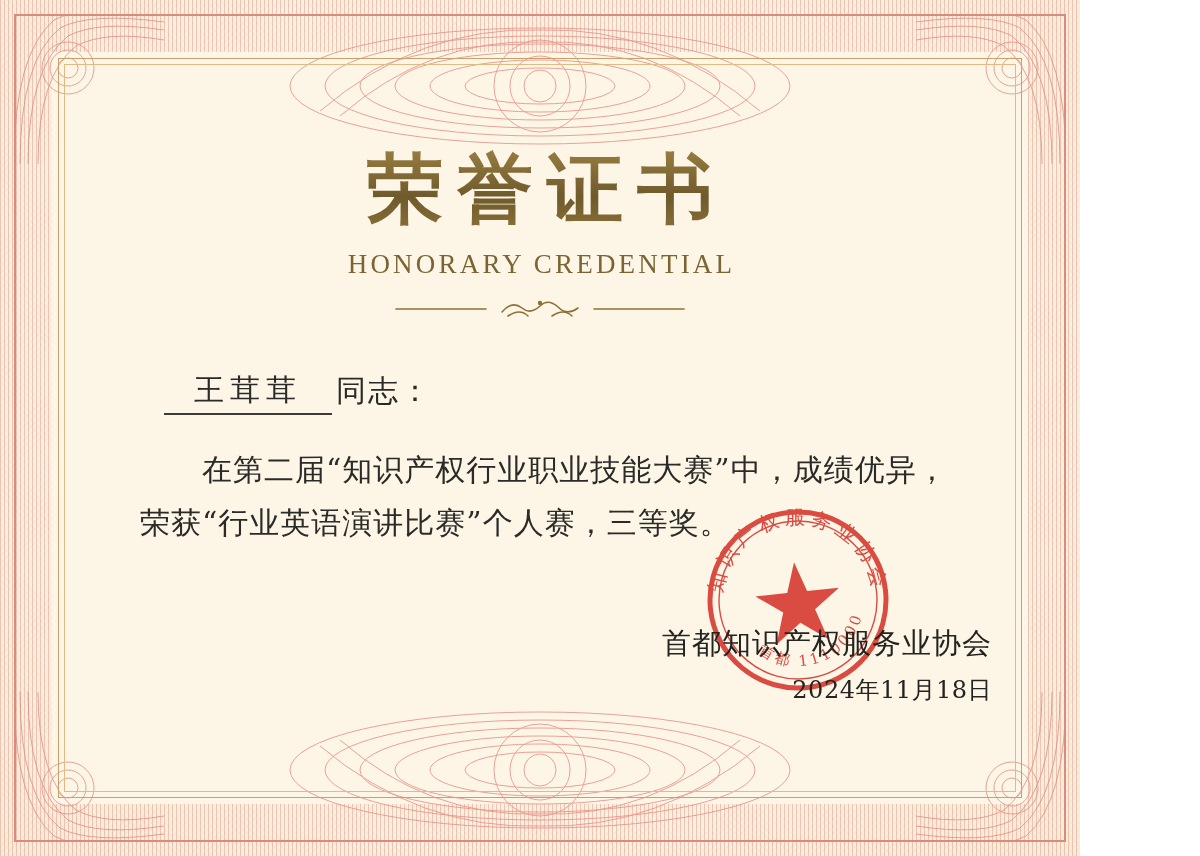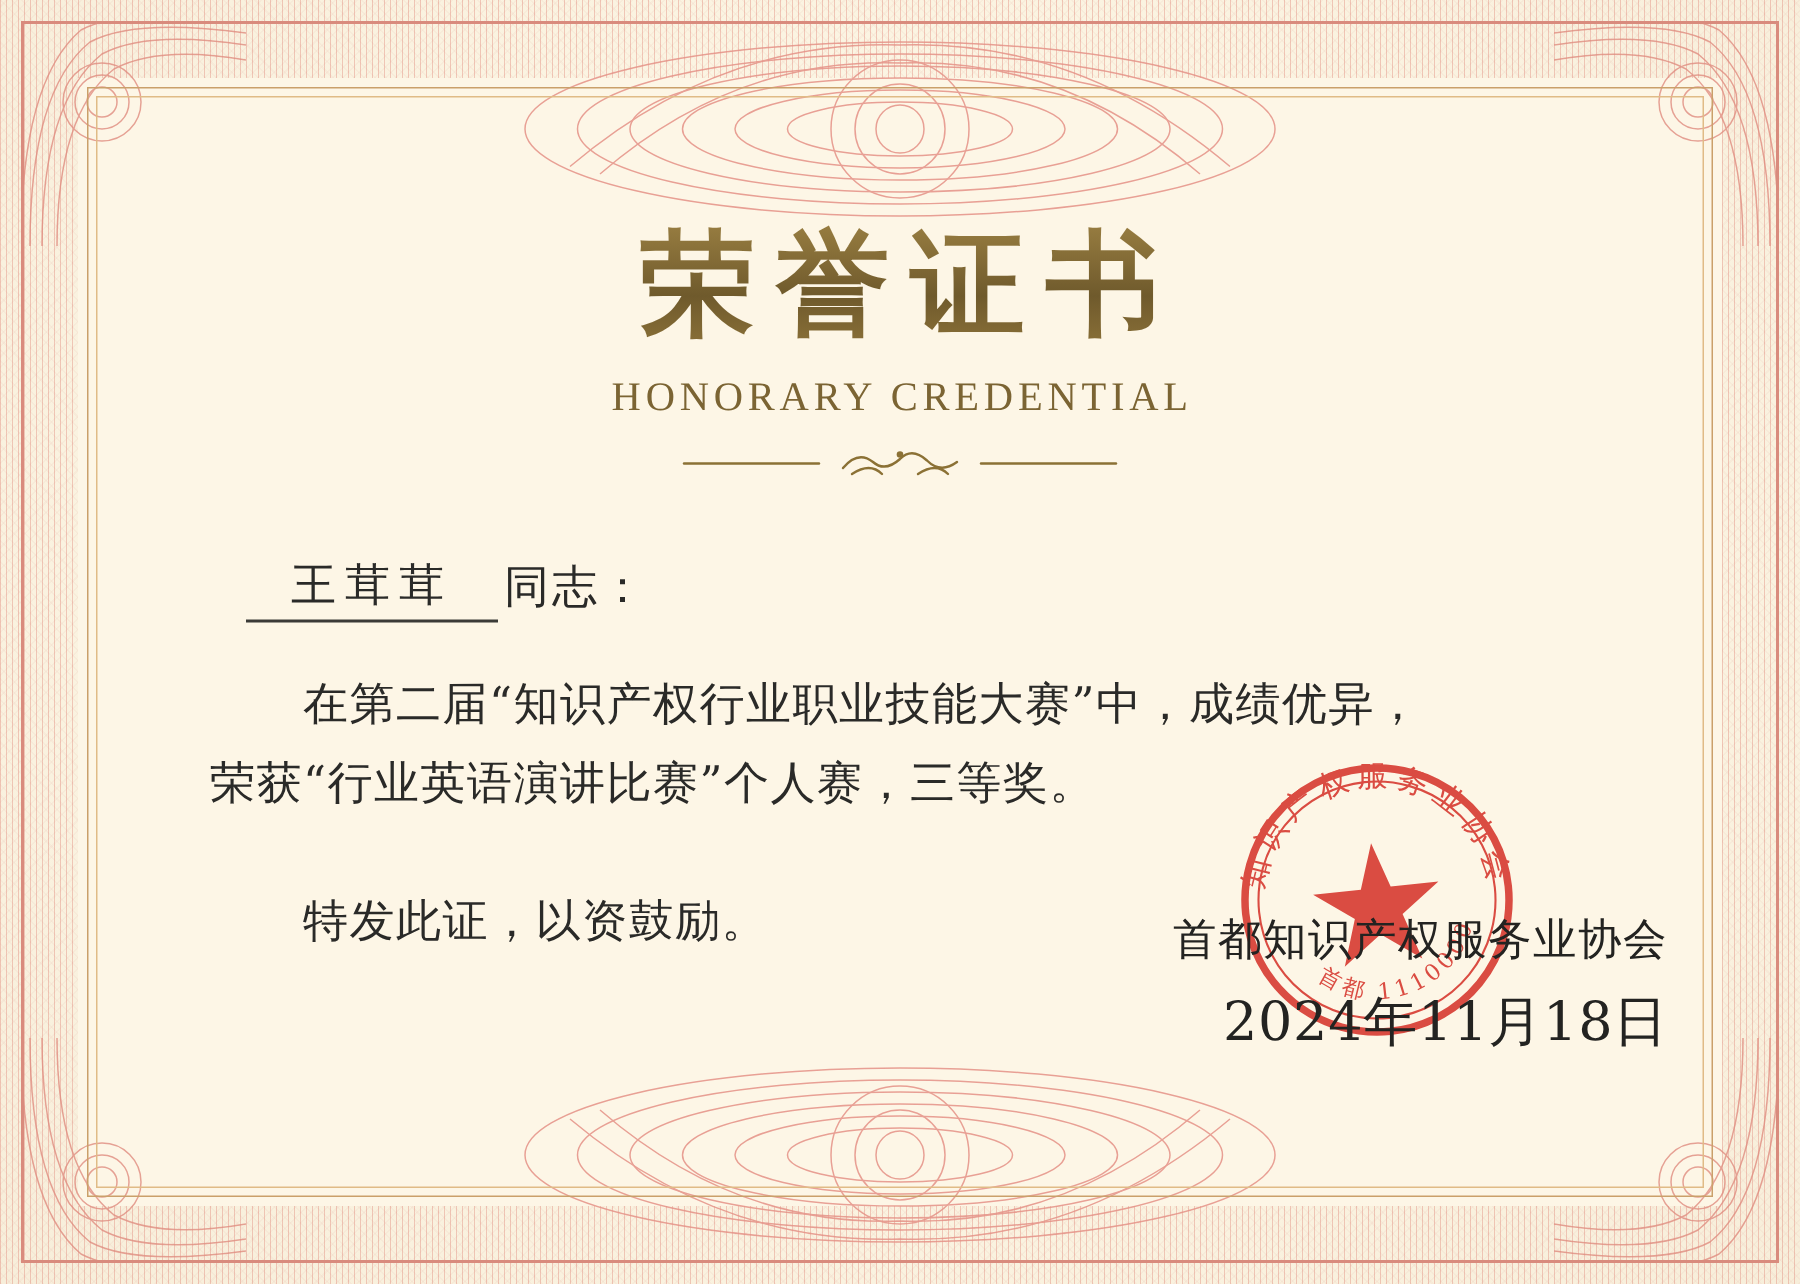--- a/index.html
+++ b/index.html
@@ -6,21 +6,21 @@
     margin: 0;
     padding: 0;
     background: #ffffff;
   }
   body {
     font-family: "Liberation Serif", serif;
   }
 
   .certificate {
     position: relative;
-    width: 1200px;
+    width: 1080px;
     height: 856px;
     overflow: hidden;
     background: #e5e5e5;
   }
 
   
   .bg-paper {
     position: absolute;
     inset: 0;
     background:
@@ -199,21 +199,21 @@
     bottom: 72px;
     text-align: right;
     font-family: "DejaVu Serif", serif;
     color: #232321;
   }
   .sig-org {
     font-size: 29px;
     letter-spacing: 1px;
   }
   .sig-date {
-    font-size: 36px;
+    font-size: 24px;
     margin-top: 10px;
     letter-spacing: 0.5px;
   }
 
   
   .seal {
     position: absolute;
     right: 104px;
     bottom: 78px;
     width: 200px;
@@ -344,21 +344,20 @@
     <div class="body-block">
 
       <div class="salutation">
         <span class="name-blank">王茸茸</span>
         <span class="salutation-tail">同志：</span>
       </div>
 
       <div class="para indent">在第二届“知识产权行业职业技能大赛”中，成绩优异，</div>
       <div class="para" style="margin-top:-6px;">荣获“行业英语演讲比赛”个人赛，三等奖。</div>
 
-      <div class="para2">特发此证，以资鼓励。</div>
 
     </div>
 
     <svg class="seal" viewBox="0 0 200 200">
       <defs>
         <path id="sealArcTop" d="M 24 100 A 76 76 0 0 1 176 100"></path>
         <path id="sealArcBottom" d="M 34 100 A 66 66 0 0 0 166 100"></path>
       </defs>
       <circle cx="100" cy="100" r="88" fill="none" stroke="#d6352c" stroke-width="5"></circle>
       <circle cx="100" cy="100" r="79" fill="none" stroke="#d6352c" stroke-width="1.4"></circle>

